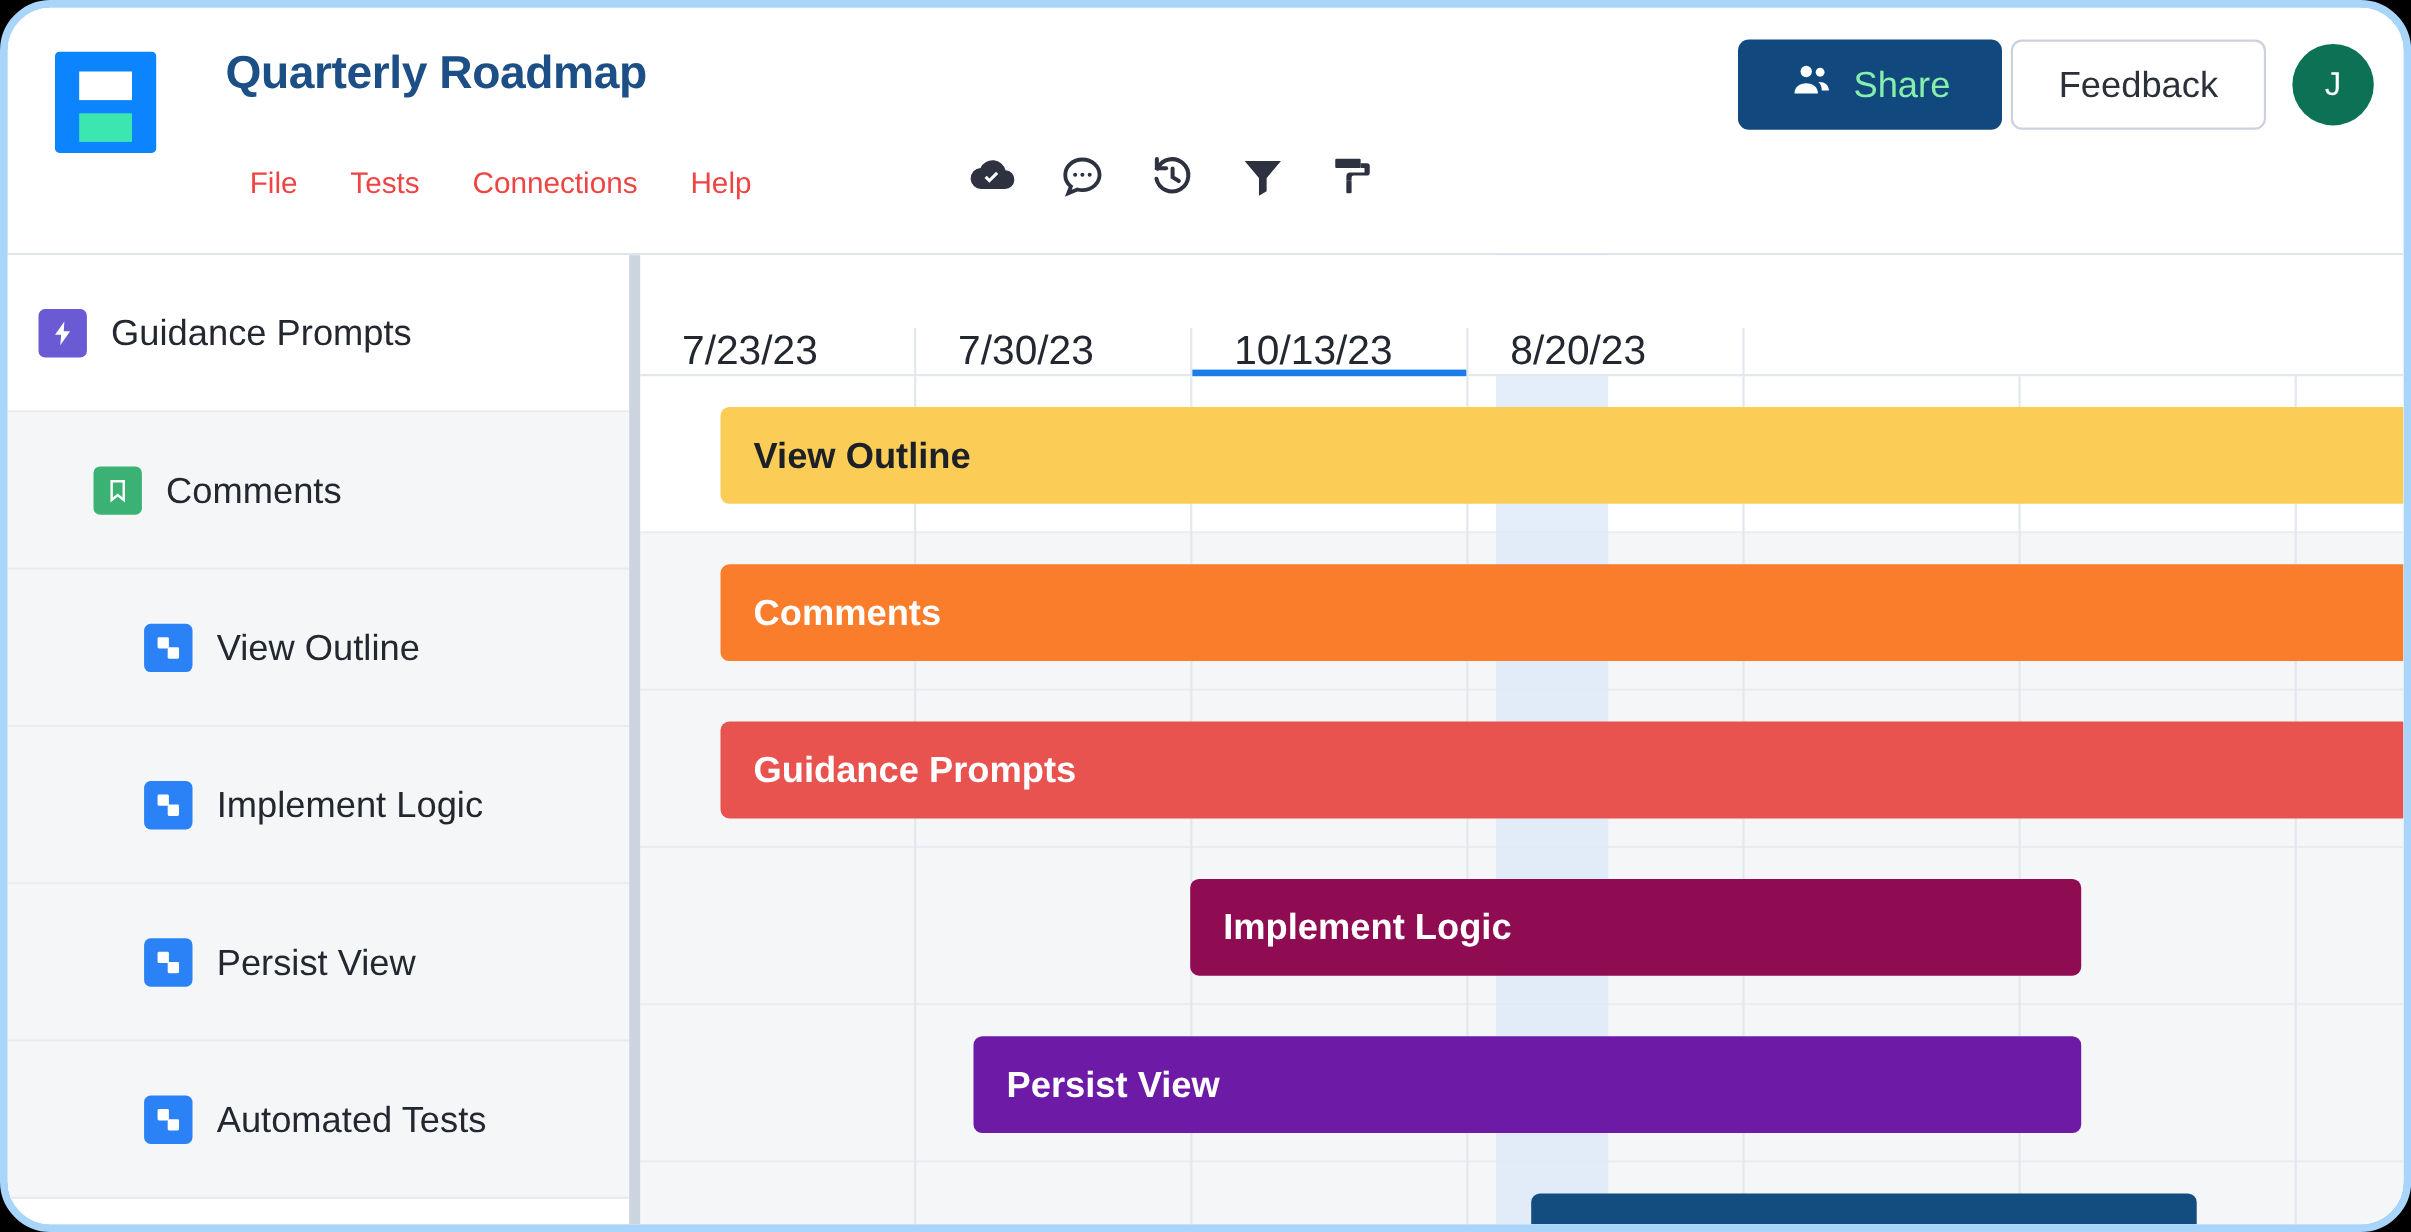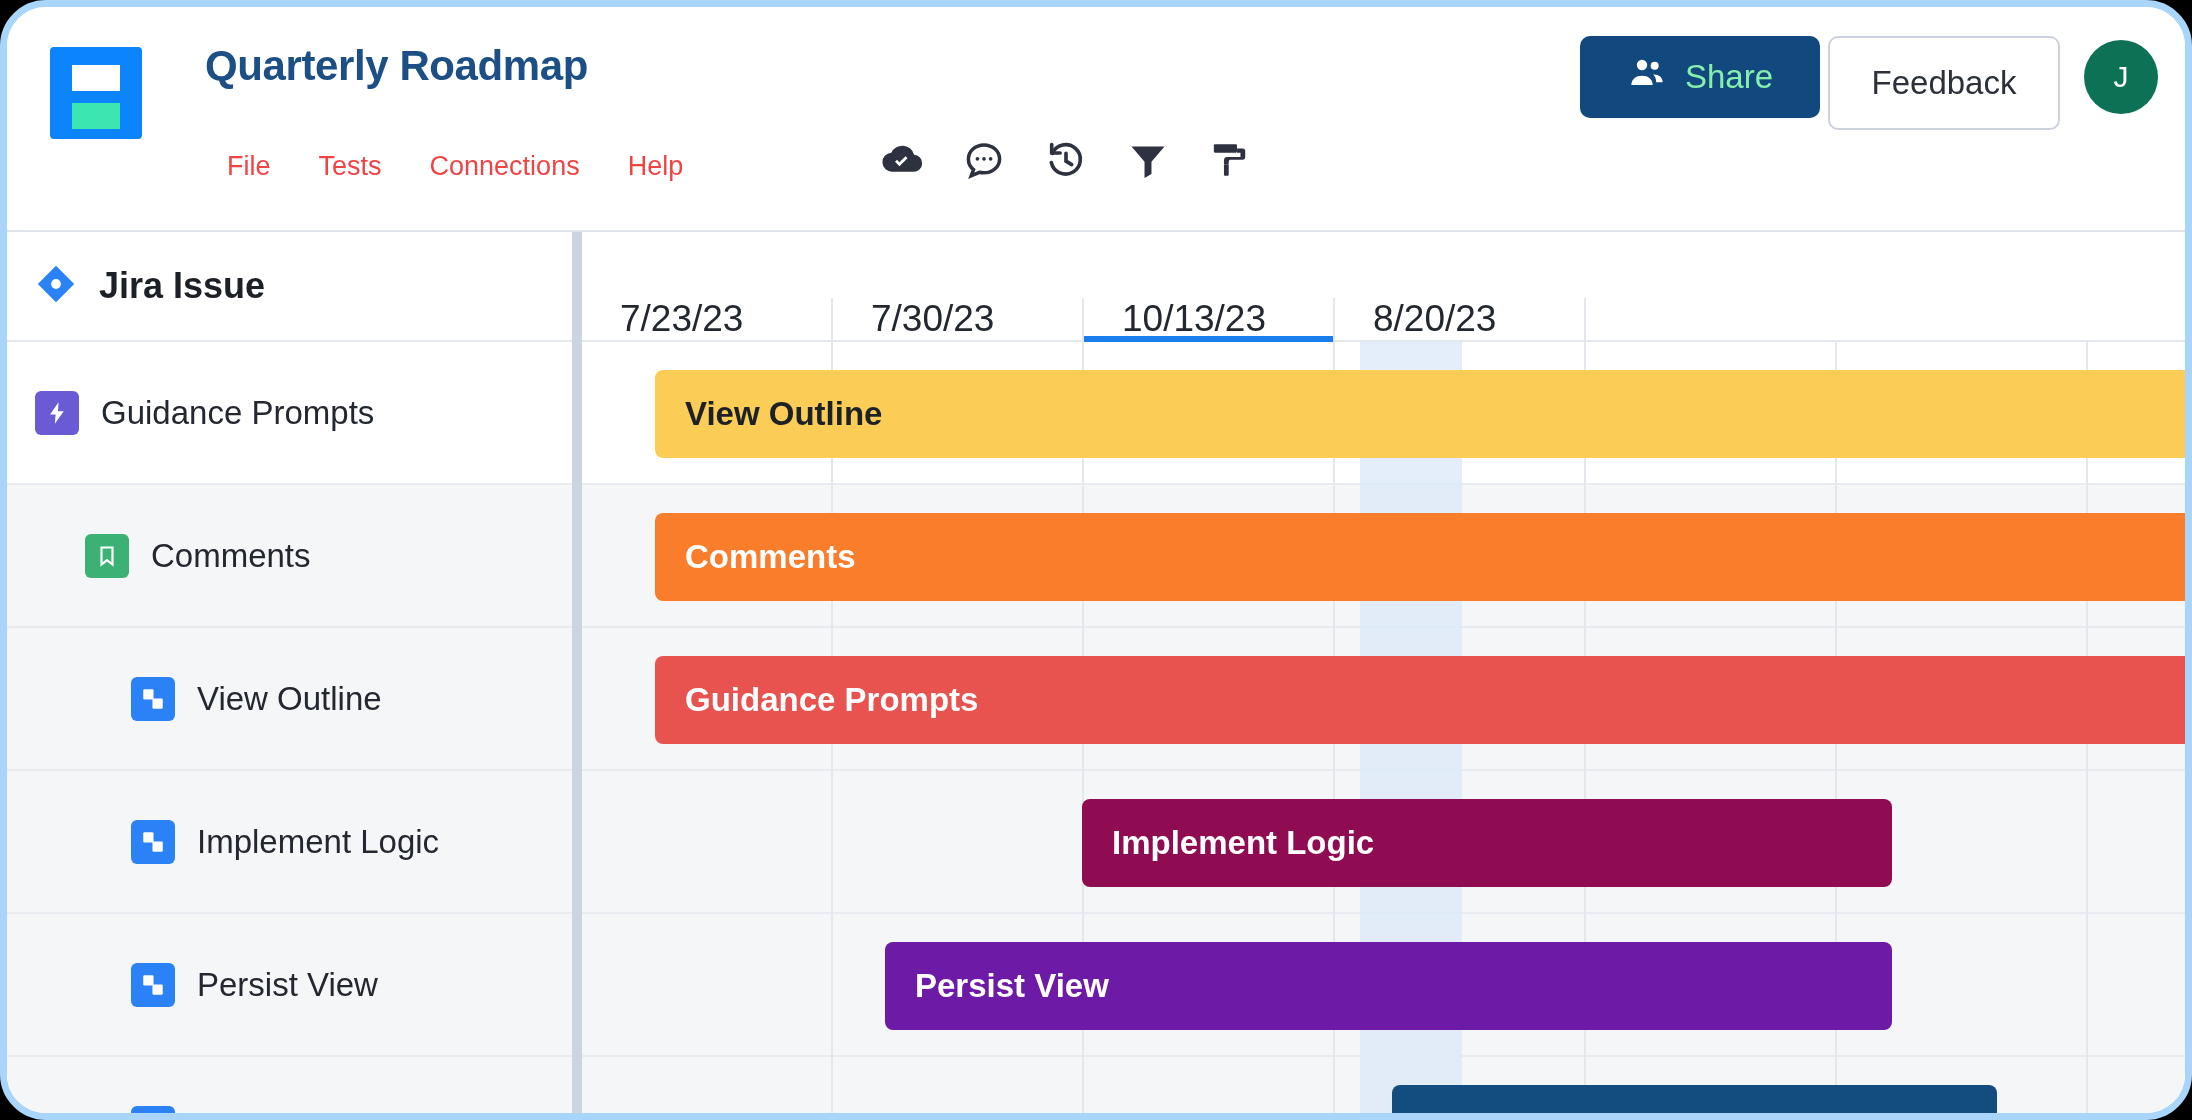--- a/index.html
+++ b/index.html
@@ -109,21 +109,21 @@
     align-items: center;
     justify-content: center;
     gap: 18px;
     padding: 0 30px;
     cursor: pointer;
   }
 
   #feedback-btn {
     position: absolute;
     right: 125px; top: 29px;
-    height: 94px;
+    height: 82px;
     min-width: 232px;
     background: #ffffff;
     border: 2px solid #ccd2dc;
     border-radius: 10px;
     color: #2b3039;
     font-size: 33px;
     font-family: "Liberation Sans", sans-serif;
     display: flex;
     align-items: center;
     justify-content: center;
@@ -385,29 +385,20 @@
     </button>
 
     <div id="avatar">
       <span>J</span>
     </div>
   </div>
 
   <div id="body-area">
 
     <div id="sidebar">
-      <div class="side-head">
-        <span>
-          <svg width="42" height="42" viewBox="0 0 24 24">
-            <path d="M12 1.6L22.4 12 12 22.4 1.6 12z" fill="#2a82f6"></path>
-            <path d="M12 9.2a2.8 2.8 0 1 0 0 5.6 2.8 2.8 0 0 0 0-5.6z" fill="#ffffff"></path>
-          </svg>
-        </span>
-        <span class="ttl">Jira Issue</span>
-      </div>
 
       <div class="side-row lvl0">
         <span class="ic-box ic-epic">
           <svg width="26" height="26" viewBox="0 0 24 24" fill="#ffffff">
               <path d="M13.4 2L5.6 13.3h5.1L10 22l8.2-11.7h-5.3z"></path>
             </svg>
         </span>
         <span class="lbl">Guidance Prompts</span>
       </div>
 

